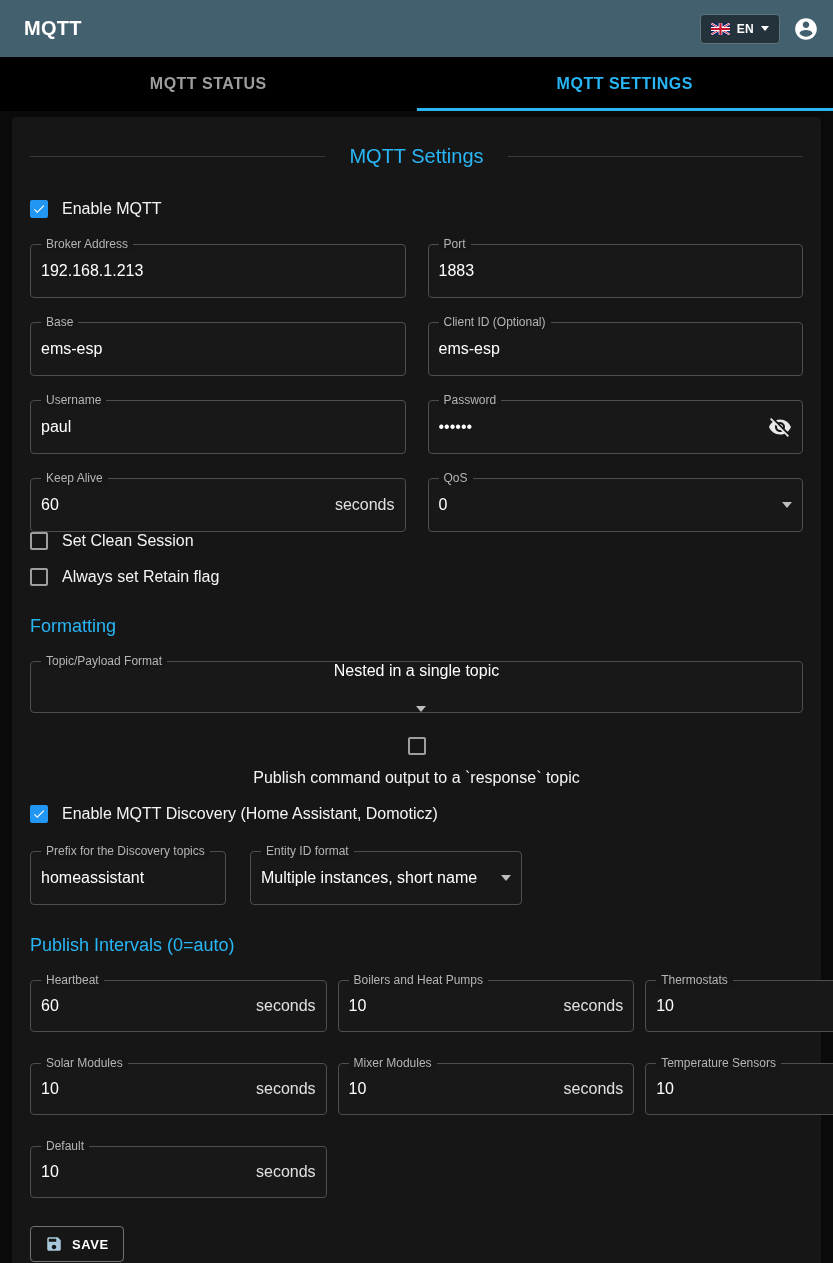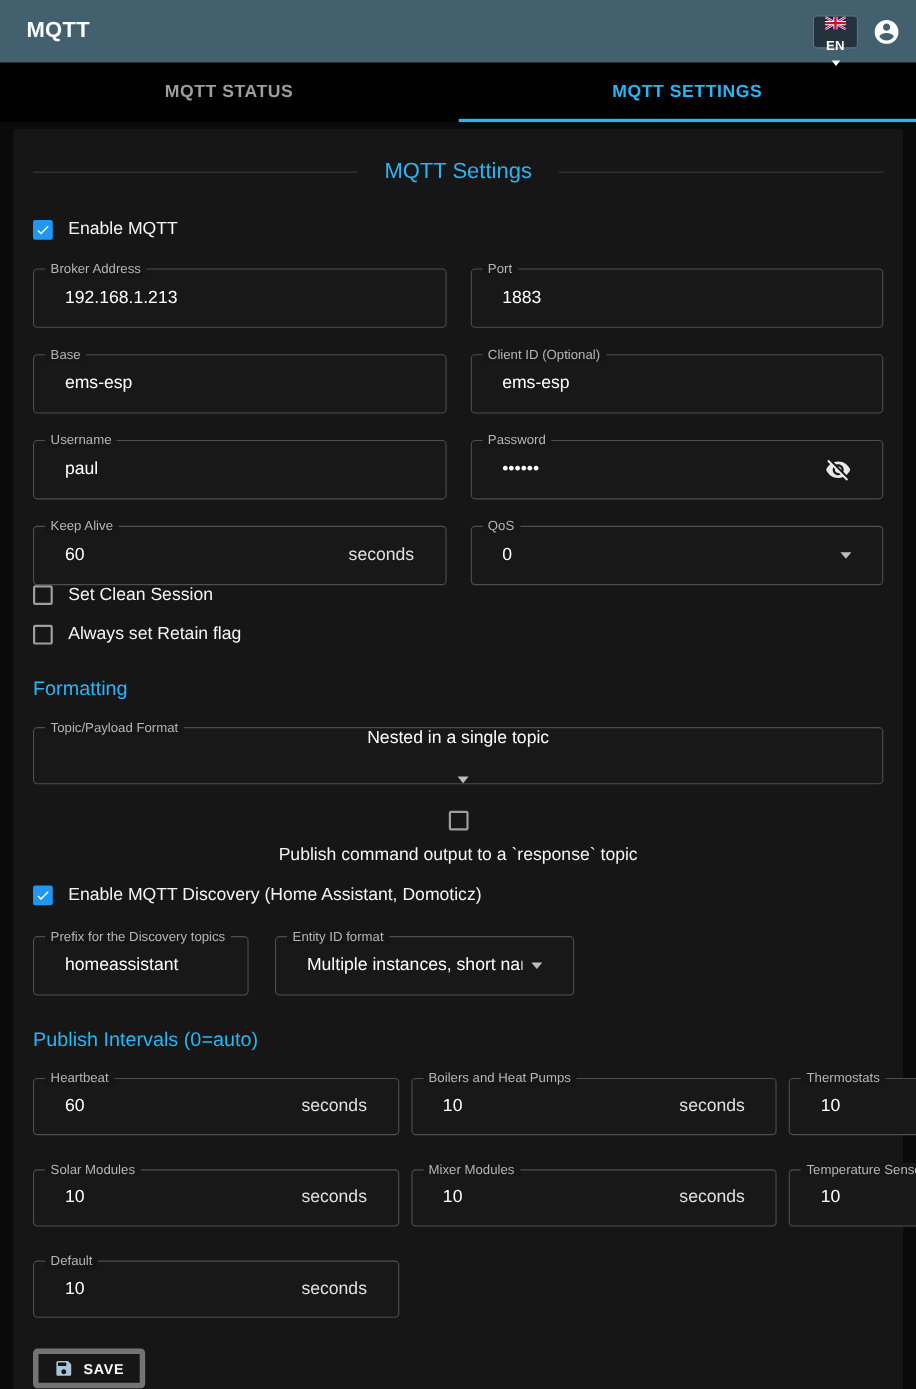--- a/index.html
+++ b/index.html
@@ -10,21 +10,21 @@
     font-family: "Liberation Sans", sans-serif;
     -webkit-font-smoothing: antialiased;
   }
 
   
   .appbar { height: 57px; background: #43606e; display: flex; align-items: center;
             padding: 0 14px 0 24px; box-shadow: 0 2px 4px rgba(0,0,0,.4); }
   .appbar-title { color: #fff; font-size: 20px; font-weight: 700; letter-spacing: .3px; flex: 1; }
   .lang-btn { display: flex; align-items: center; gap: 7px; background: #24333b;
               border: 1px solid #5c7482; border-radius: 4px; height: 30px; padding: 0 10px;
-              cursor: pointer; flex-direction: column; }
+              cursor: pointer; }
   .flag svg { display: block; border-radius: 1px; }
   .lang-label { font-size: 12px; font-weight: 700; color: #fff; letter-spacing: .3px; }
   .caret-down { width: 0; height: 0; border-left: 4px solid transparent;
                 border-right: 4px solid transparent; border-top: 5px solid #fff; }
   .account-btn { background: none; border: none; margin-left: 13px; padding: 0; cursor: pointer; }
   .account-btn svg { width: 26px; height: 26px; fill: #fff; display: block; }
 
   
   .tabs { height: 54px; background: #000; display: flex; }
   .tab { flex: 1; display: flex; align-items: center; justify-content: center;
@@ -47,21 +47,21 @@
   .checkbox { width: 18px; height: 18px; border: 2px solid #9e9e9e; border-radius: 2px;
               display: flex; align-items: center; justify-content: center; flex: none;
               background: transparent; }
   .checkbox svg { width: 16px; height: 16px; fill: #fff; display: none; }
   .checkbox.checked { background: #2196f3; border-color: #2196f3; }
   .checkbox.checked svg { display: block; }
   .check-label { color: #f5f5f5; font-size: 16px; }
 
   
   .tf { position: relative; border: 1px solid #4e4e4e; border-radius: 4px; height: 54px;
-        display: flex; align-items: center; padding: 0 28px; background: #181818; }
+        display: flex; align-items: center; padding: 0 10px; background: #181818; }
   .tf-label { position: absolute; top: -7px; left: 10px; background: #161616;
               padding: 0 5px; font-size: 12px; color: #b5b5b5; line-height: 13px;
               white-space: nowrap; }
   .tf-input { flex: 1; min-width: 0; background: transparent; border: none; outline: none;
               color: #fff; font-size: 16px; font-family: inherit; padding: 0; }
   .tf-suffix { color: #e0e0e0; font-size: 16px; margin-left: 8px; white-space: nowrap; }
   .tf-value { flex: 1; color: #fff; font-size: 16px; white-space: nowrap; overflow: hidden; }
   .caret { width: 0; height: 0; border-left: 5px solid transparent;
            border-right: 5px solid transparent; border-top: 6px solid #bdbdbd; margin-left: 8px; }
   .eye-btn { background: none; border: none; padding: 0; margin-left: 8px; cursor: pointer; }
@@ -74,21 +74,21 @@
 
   .prefix-field { width: 196px; }
   .entity-field { width: 272px; }
 
   .intervals-grid { display: grid; grid-template-columns: repeat(3, 1fr);
                     column-gap: 11px; row-gap: 31px; }
   .tf.short { height: 52px; }
 
   
   .save-btn { display: inline-flex; align-items: center; gap: 9px; background: transparent;
-              border: 5px solid #737373; border-radius: 4px; height: 36px; padding: 0 14px;
+              border: 1px solid #737373; border-radius: 4px; height: 36px; padding: 0 14px;
               color: #fff; font-size: 13px; font-weight: 700; letter-spacing: .6px;
               cursor: pointer; font-family: inherit; }
   .save-btn svg { width: 18px; height: 18px; fill: #a9c7dc; display: block; }
 
   
   .mb-26 { margin-bottom: 26px; } .mt-26 { } .mt-18 { margin-top: 18px; }
   .mt-30 { margin-top: 30px; } .mt-24 { margin-top: 24px; flex-direction: column; } .mt-28 { margin-top: 28px; }
   .row-flex { display: flex; gap: 24px; }
 </style>
 </head>

